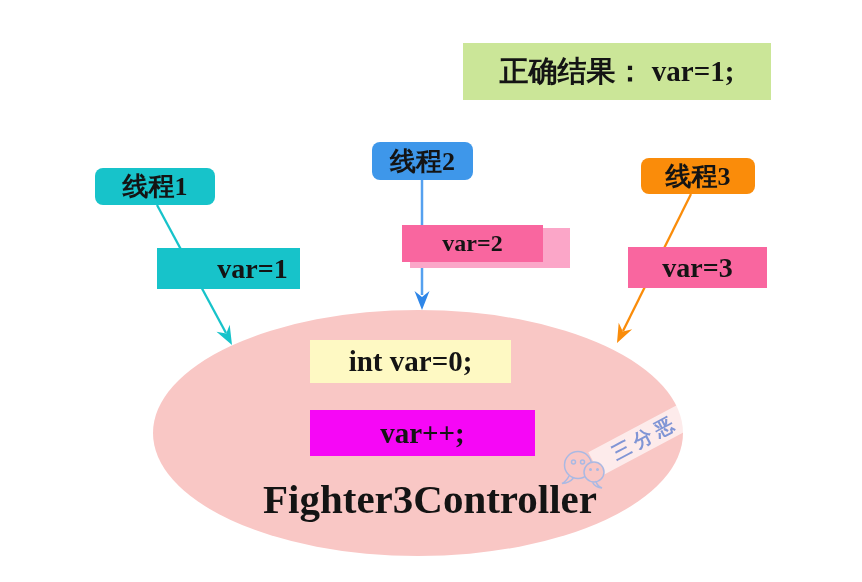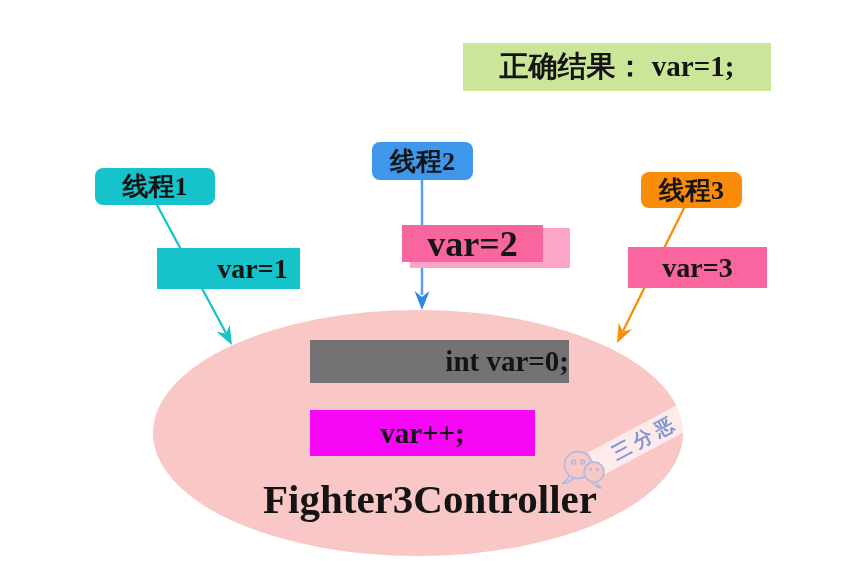--- a/index.html
+++ b/index.html
@@ -24,21 +24,21 @@
     position: absolute;
     display: flex;
     align-items: center;
     justify-content: center;
     font-weight: bold;
     color: #141414;
     white-space: nowrap;
     box-sizing: border-box;
   }
   .result-box {
-    left: 463px; top: 43px; width: 308px; height: 48px;
+    left: 463px; top: 43px; width: 308px; height: 57px;
     background: #cbe698;
     font-size: 29px;
     text-align: center;
   }
   .t1-label {
     left: 95px; top: 168px; width: 120px; height: 37px;
     background: #17c3ca;
     border-radius: 8px;
     font-size: 26px;
   }
@@ -55,39 +55,38 @@
     font-size: 26px;
     align-items: center;
   }
   .t2-var-back {
     left: 410px; top: 228px; width: 160px; height: 40px;
     background: #fba6c8;
   }
   .t2-var {
     left: 402px; top: 225px; width: 141px; height: 37px;
     background: #f9669f;
-    font-size: 36px;
+    font-size: 24px;
     align-items: center;
   }
   .t3-label {
-    left: 641px; top: 172px; width: 101px; height: 36px;
+    left: 641px; top: 158px; width: 114px; height: 36px;
     background: #fa8c0a;
     border-radius: 8px;
     font-size: 26px;
   }
   .t3-var {
     left: 628px; top: 247px; width: 139px; height: 41px;
     background: #f9669f;
     font-size: 28px;
   }
   .code-init {
-    left: 310px; top: 340px; width: 259px; height: 43px;
-    background: #737373;
+    left: 310px; top: 340px; width: 201px; height: 43px;
+    background: #fef9c3;
     font-size: 29px;
-    justify-content: flex-end;
   }
   .code-incr {
     left: 310px; top: 410px; width: 225px; height: 46px;
     background: #f607f6;
     font-size: 29px;
   }
   .controller-title {
     left: 280px; top: 480px; width: 300px; height: 38px;
     background: transparent;
     font-size: 41px;

